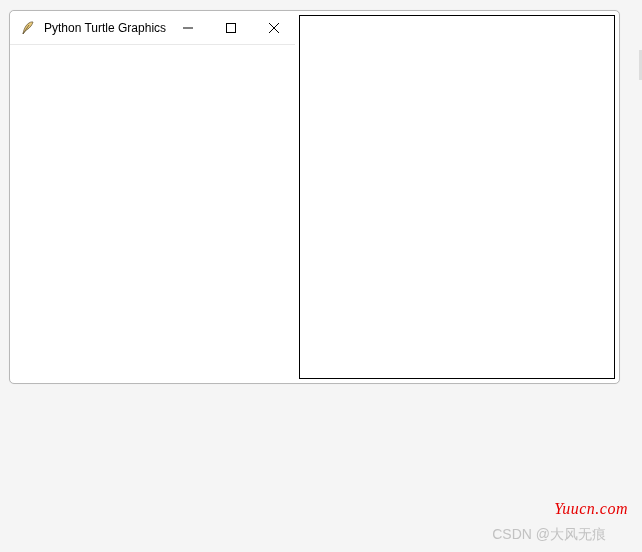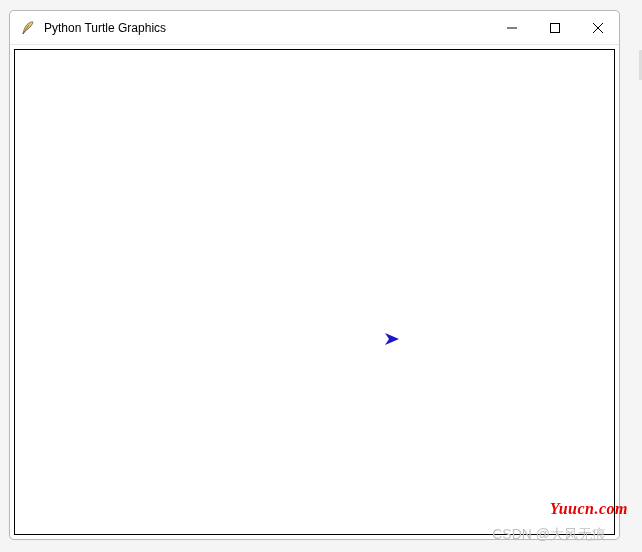--- a/index.html
+++ b/index.html
@@ -13,26 +13,26 @@
       background: #f5f5f5;
       font-family: "Segoe UI", Tahoma, sans-serif;
       position: relative;
       overflow: hidden;
     }
     .window {
       position: absolute;
       top: 10px;
       left: 9px;
       width: 611px;
-      height: 530px;
+      height: 374px;
       background: #ffffff;
       border: 1px solid #b8b8b8;
       border-radius: 5px;
       display: flex;
-      flex-direction: column;
+      flex-direction: row;
       box-shadow: 0 0 1px rgba(0,0,0,0.1);
     }
     .titlebar {
       height: 34px;
       display: flex;
       align-items: center;
       padding: 0 0 0 10px;
       border-bottom: 1px solid #e8e8e8;
       background: #ffffff;
       border-radius: 5px 5px 0 0;
@@ -75,21 +75,21 @@
     .turtle {
       position: absolute;
     }
     .watermark-red {
       position: absolute;
       right: 14px;
       bottom: 34px;
       color: #e60000;
       font-family: Georgia, "Times New Roman", serif;
       font-size: 16px;
-      font-weight: bold;
+      font-weight: normal;
       font-style: italic;
       letter-spacing: 0.5px;
     }
     .watermark-gray {
       position: absolute;
       right: 36px;
       bottom: 8px;
       color: #c2c2c2;
       font-size: 14px;
       font-family: "Microsoft YaHei", sans-serif;

